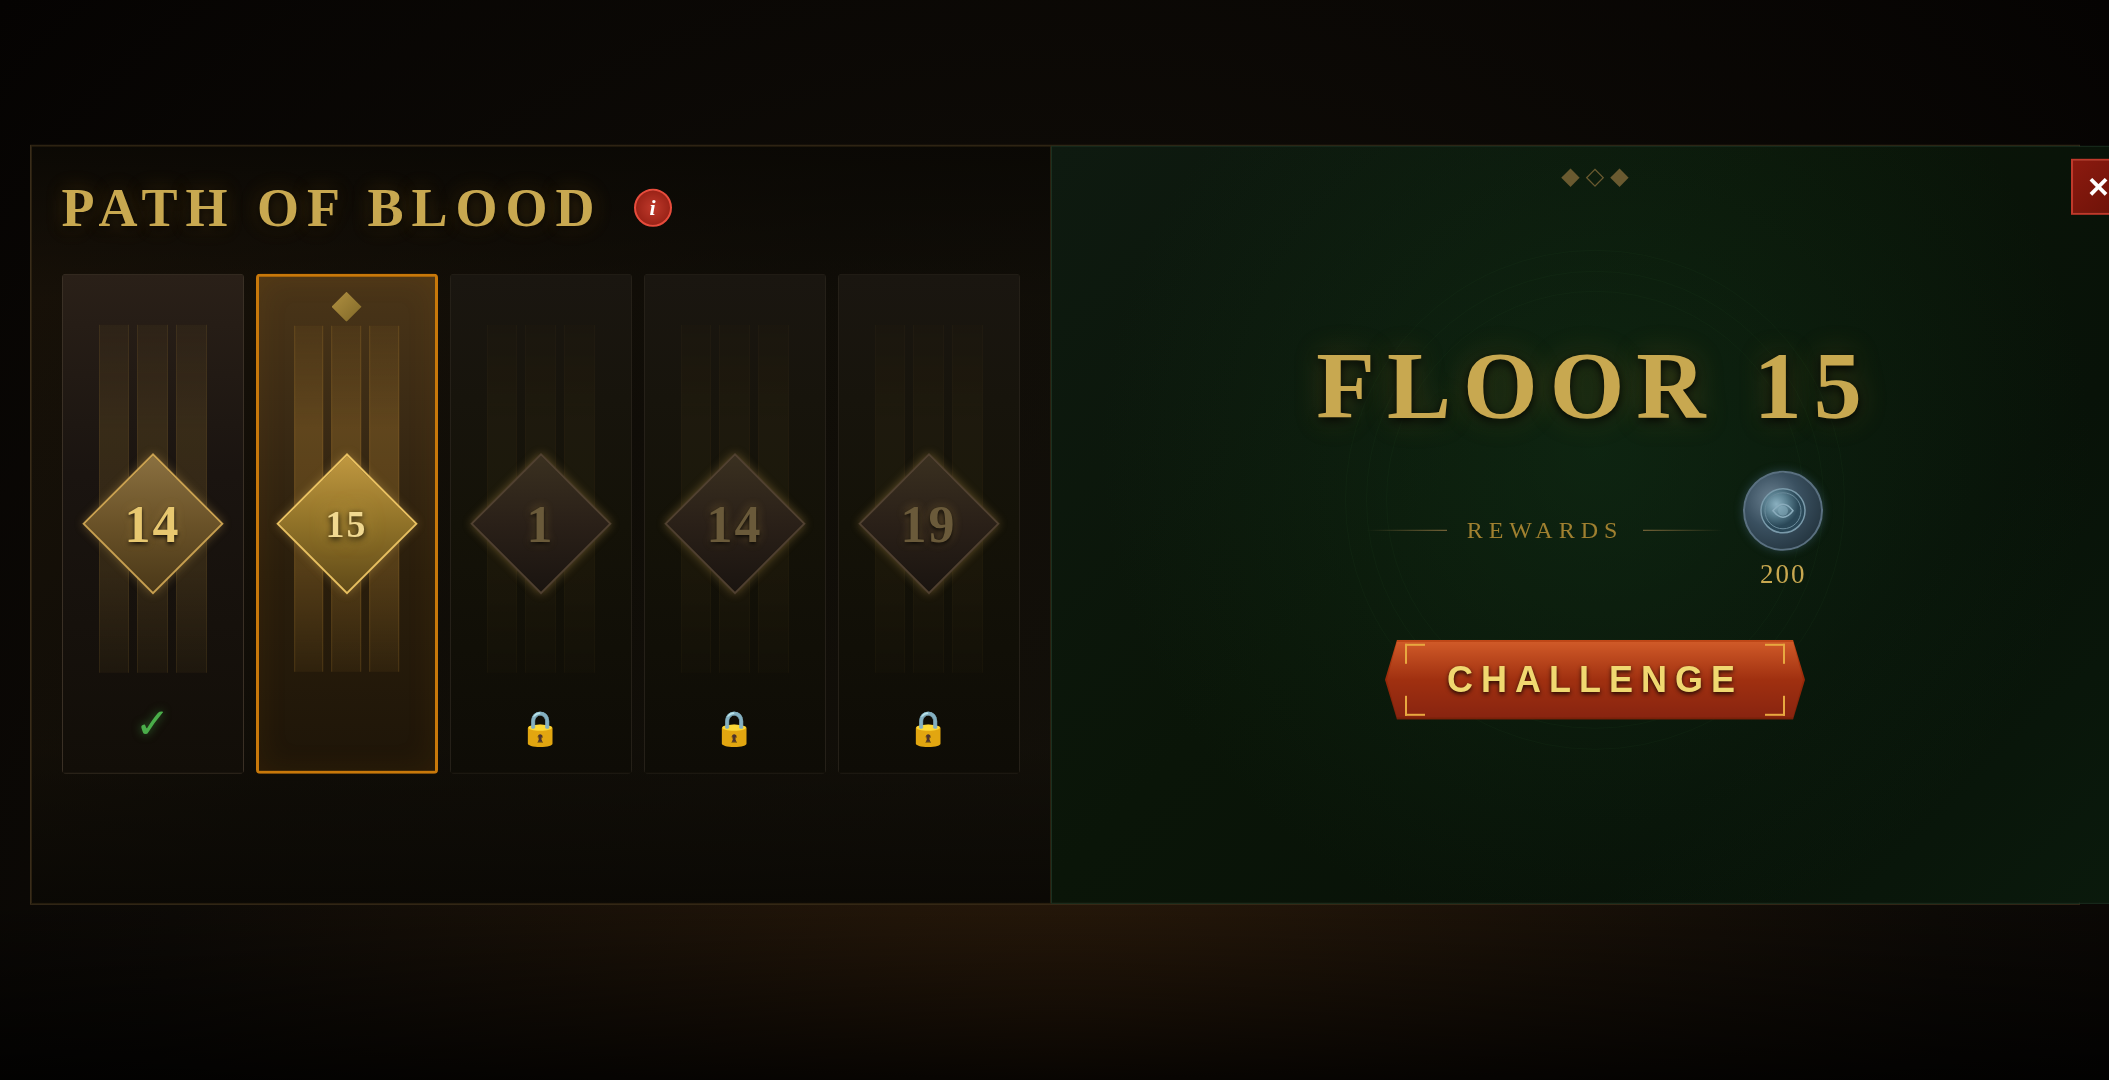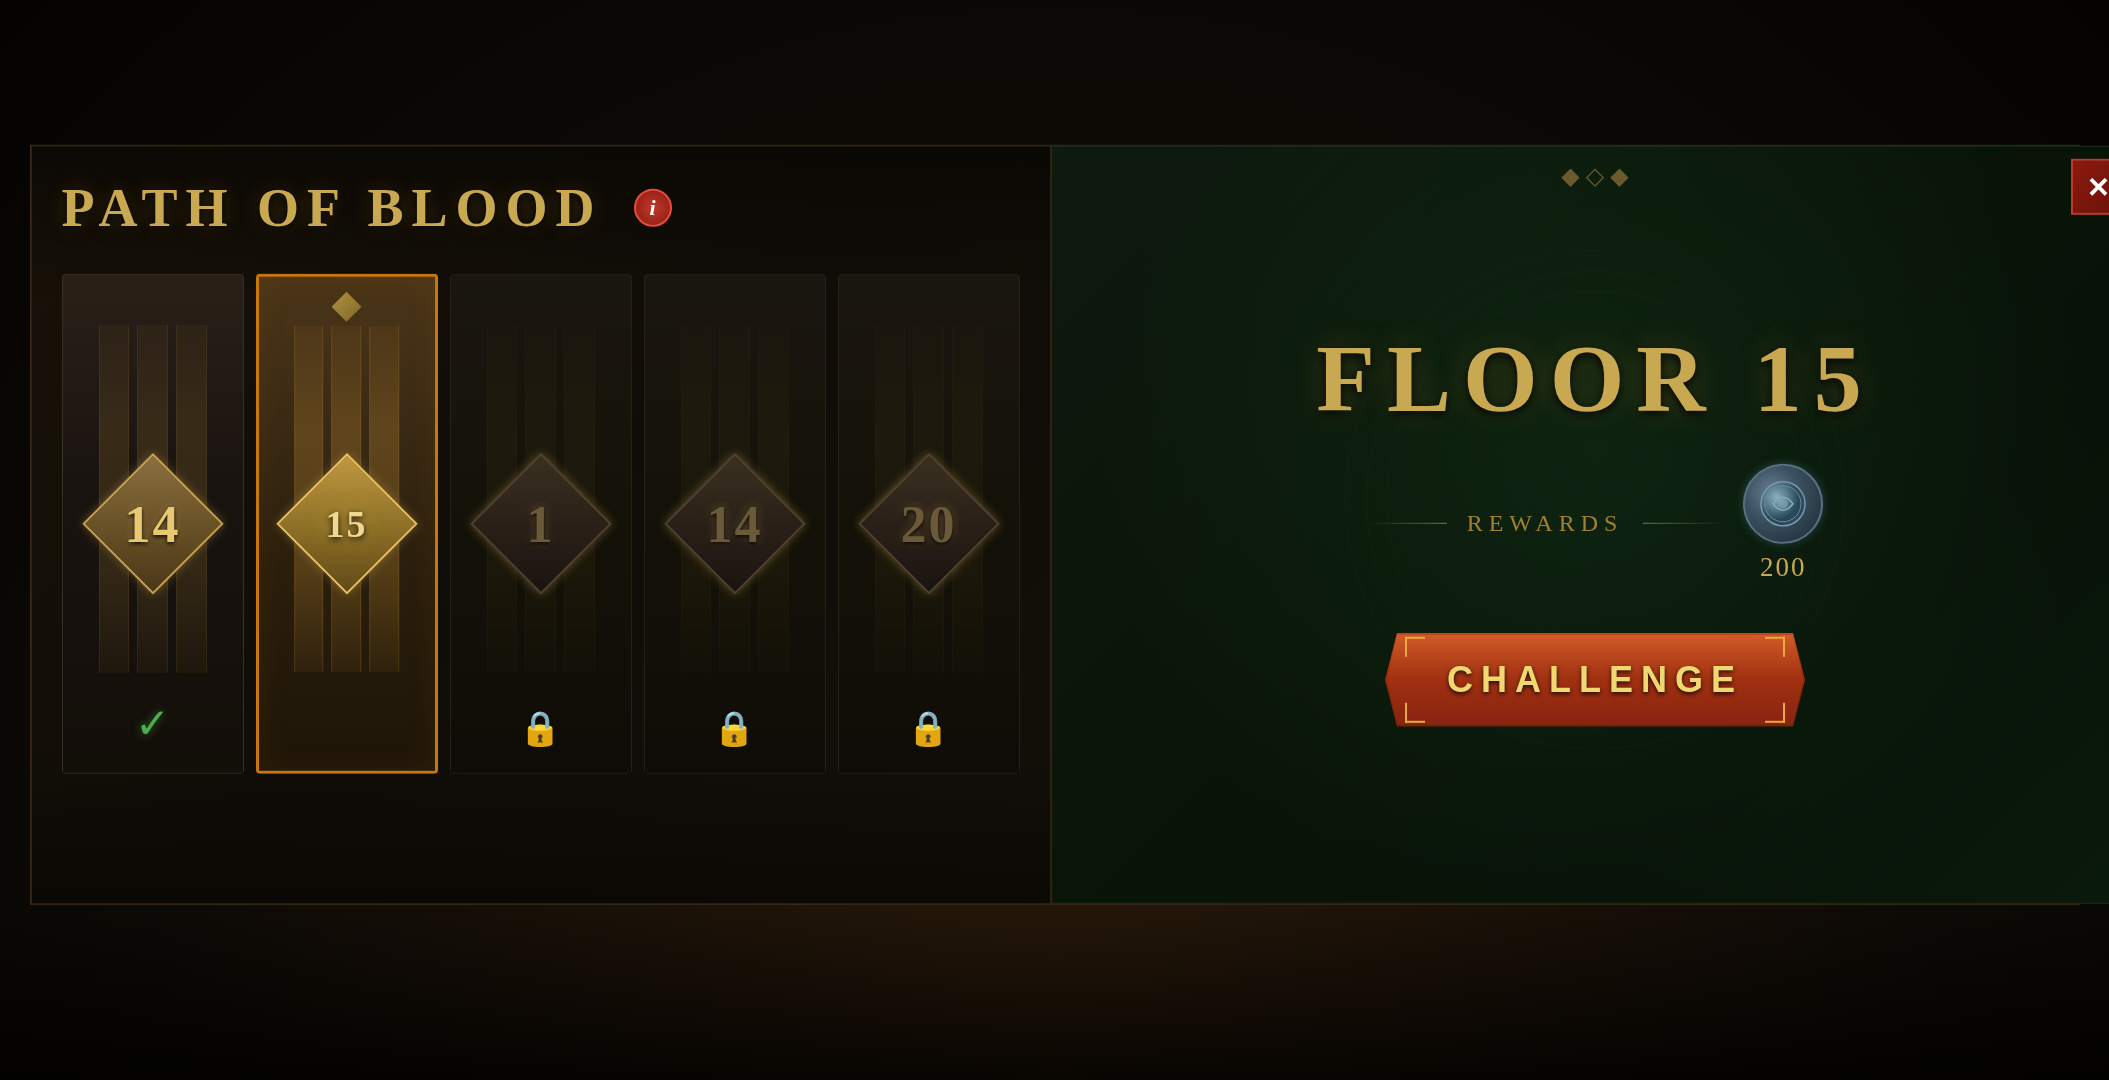--- a/index.html
+++ b/index.html
@@ -353,21 +353,21 @@
       font-size: 27px;
       color: #c8a850;
       letter-spacing: 2px;
     }
 
     
     .challenge-btn {
       position: relative;
       z-index: 1;
       width: 420px;
-      height: 94px;
+      height: 80px;
       background: linear-gradient(180deg, #c04818 0%, #982808 50%, #782008 100%);
       border: none;
       cursor: pointer;
       display: flex;
       align-items: center;
       justify-content: center;
       clip-path: polygon(12px 0%, calc(100% - 12px) 0%, 100% 50%, calc(100% - 12px) 100%, 12px 100%, 0% 50%);
     }
 
     .challenge-btn::before {
@@ -533,21 +533,21 @@
 
       <div class="floor-card locked">
         <div class="floor-card-inner">
           <div class="card-lines">
             <div class="card-line" style="opacity:0.3;"></div>
             <div class="card-line" style="opacity:0.3;"></div>
             <div class="card-line" style="opacity:0.3;"></div>
           </div>
           <div class="floor-badge">
             <div class="diamond-shape" style="background: linear-gradient(135deg, #3a3020 0%, #2a2018 50%, #1a1410 100%); border-color: #504030;"></div>
-            <span class="floor-number">20</span>
+            <span class="floor-number">19</span>
           </div>
           <span class="lock-icon">🔒</span>
         </div>
       </div>
 
     </div>
   </div>
 
   <div class="right-panel">
 

